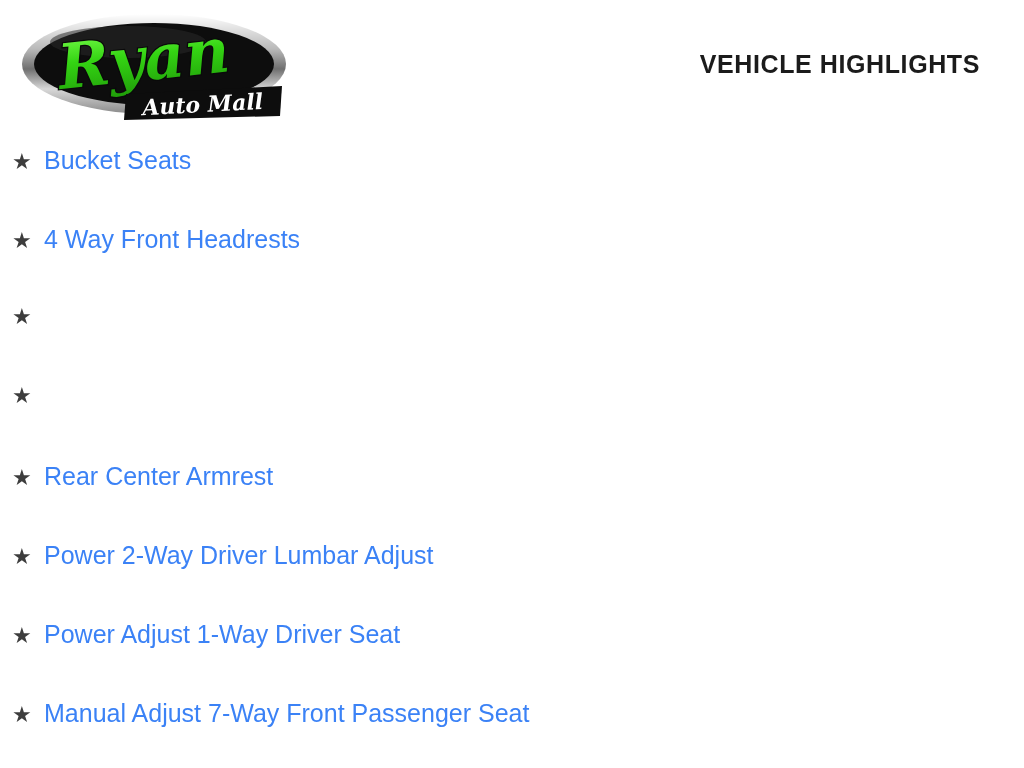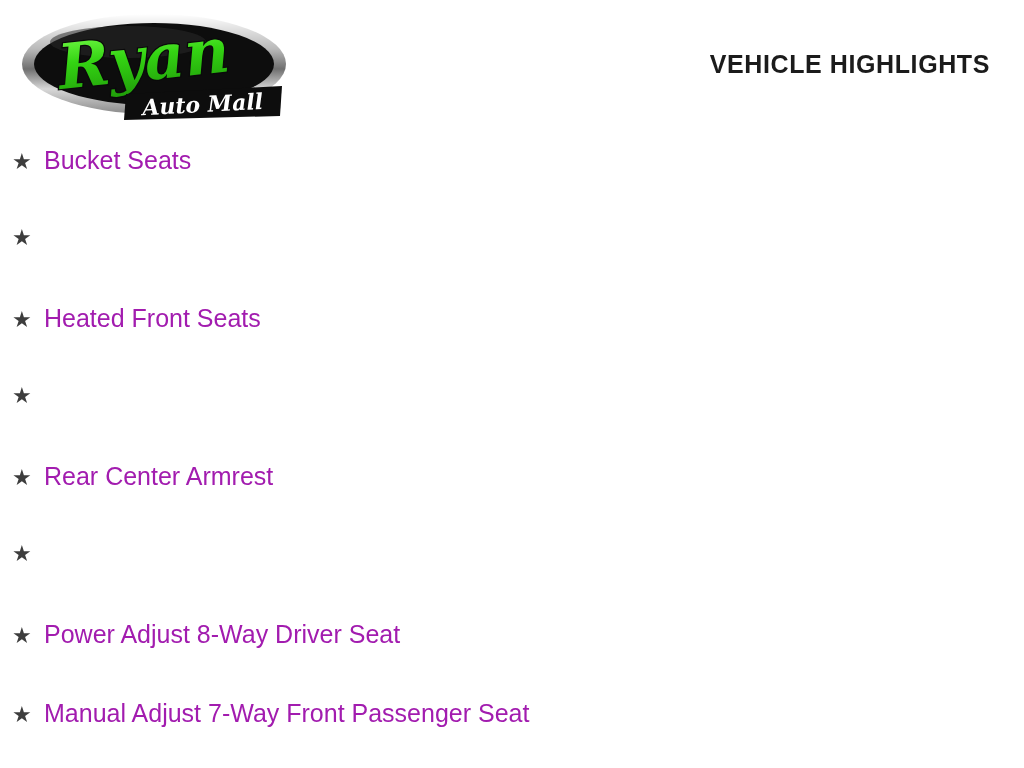--- a/index.html
+++ b/index.html
@@ -26,21 +26,21 @@
     position: absolute;
     left: 18px;
     top: 8px;
     width: 272px;
     height: 118px;
   }
   .logo svg { display: block; }
 
   .doc-title {
     position: absolute;
-    right: 34px;
+    right: 44px;
     top: 50px;
     font-size: 25px;
     font-weight: bold;
     letter-spacing: 0.6px;
     color: #1b1b1b;
     white-space: nowrap;
   }
 
   
   .highlights {
@@ -61,21 +61,21 @@
   .star-icon {
     flex: 0 0 auto;
     width: 32px;
     font-size: 22px;
     line-height: 1;
     color: #3d3d3d;
     text-align: left;
   }
   .item-label {
     font-size: 25px;
-    color: #a21caf;
+    color: #3b82f6;
     line-height: 1;
     white-space: nowrap;
   }
 </style>
 </head>
 <body>
 
 <div class="header">
 
   <div class="logo">
@@ -111,36 +111,37 @@
   <div class="doc-title">VEHICLE HIGHLIGHTS</div>
 </div>
 
 <ul class="highlights">
   <li class="highlight-item">
     <span class="star-icon">★</span>
     <span class="item-label">Bucket Seats</span>
   </li>
   <li class="highlight-item">
     <span class="star-icon">★</span>
+    <span class="item-label">4 Way Front Headrests</span>
   </li>
   <li class="highlight-item">
     <span class="star-icon">★</span>
-    <span class="item-label">Heated Front Seats</span>
   </li>
   <li class="highlight-item">
     <span class="star-icon">★</span>
   </li>
   <li class="highlight-item">
     <span class="star-icon">★</span>
     <span class="item-label">Rear Center Armrest</span>
   </li>
   <li class="highlight-item">
     <span class="star-icon">★</span>
+    <span class="item-label">Power 2-Way Driver Lumbar Adjust</span>
   </li>
   <li class="highlight-item">
     <span class="star-icon">★</span>
-    <span class="item-label">Power Adjust 8-Way Driver Seat</span>
+    <span class="item-label">Power Adjust 1-Way Driver Seat</span>
   </li>
   <li class="highlight-item">
     <span class="star-icon">★</span>
     <span class="item-label">Manual Adjust 7-Way Front Passenger Seat</span>
   </li>
 </ul>
 
 </body></html>

